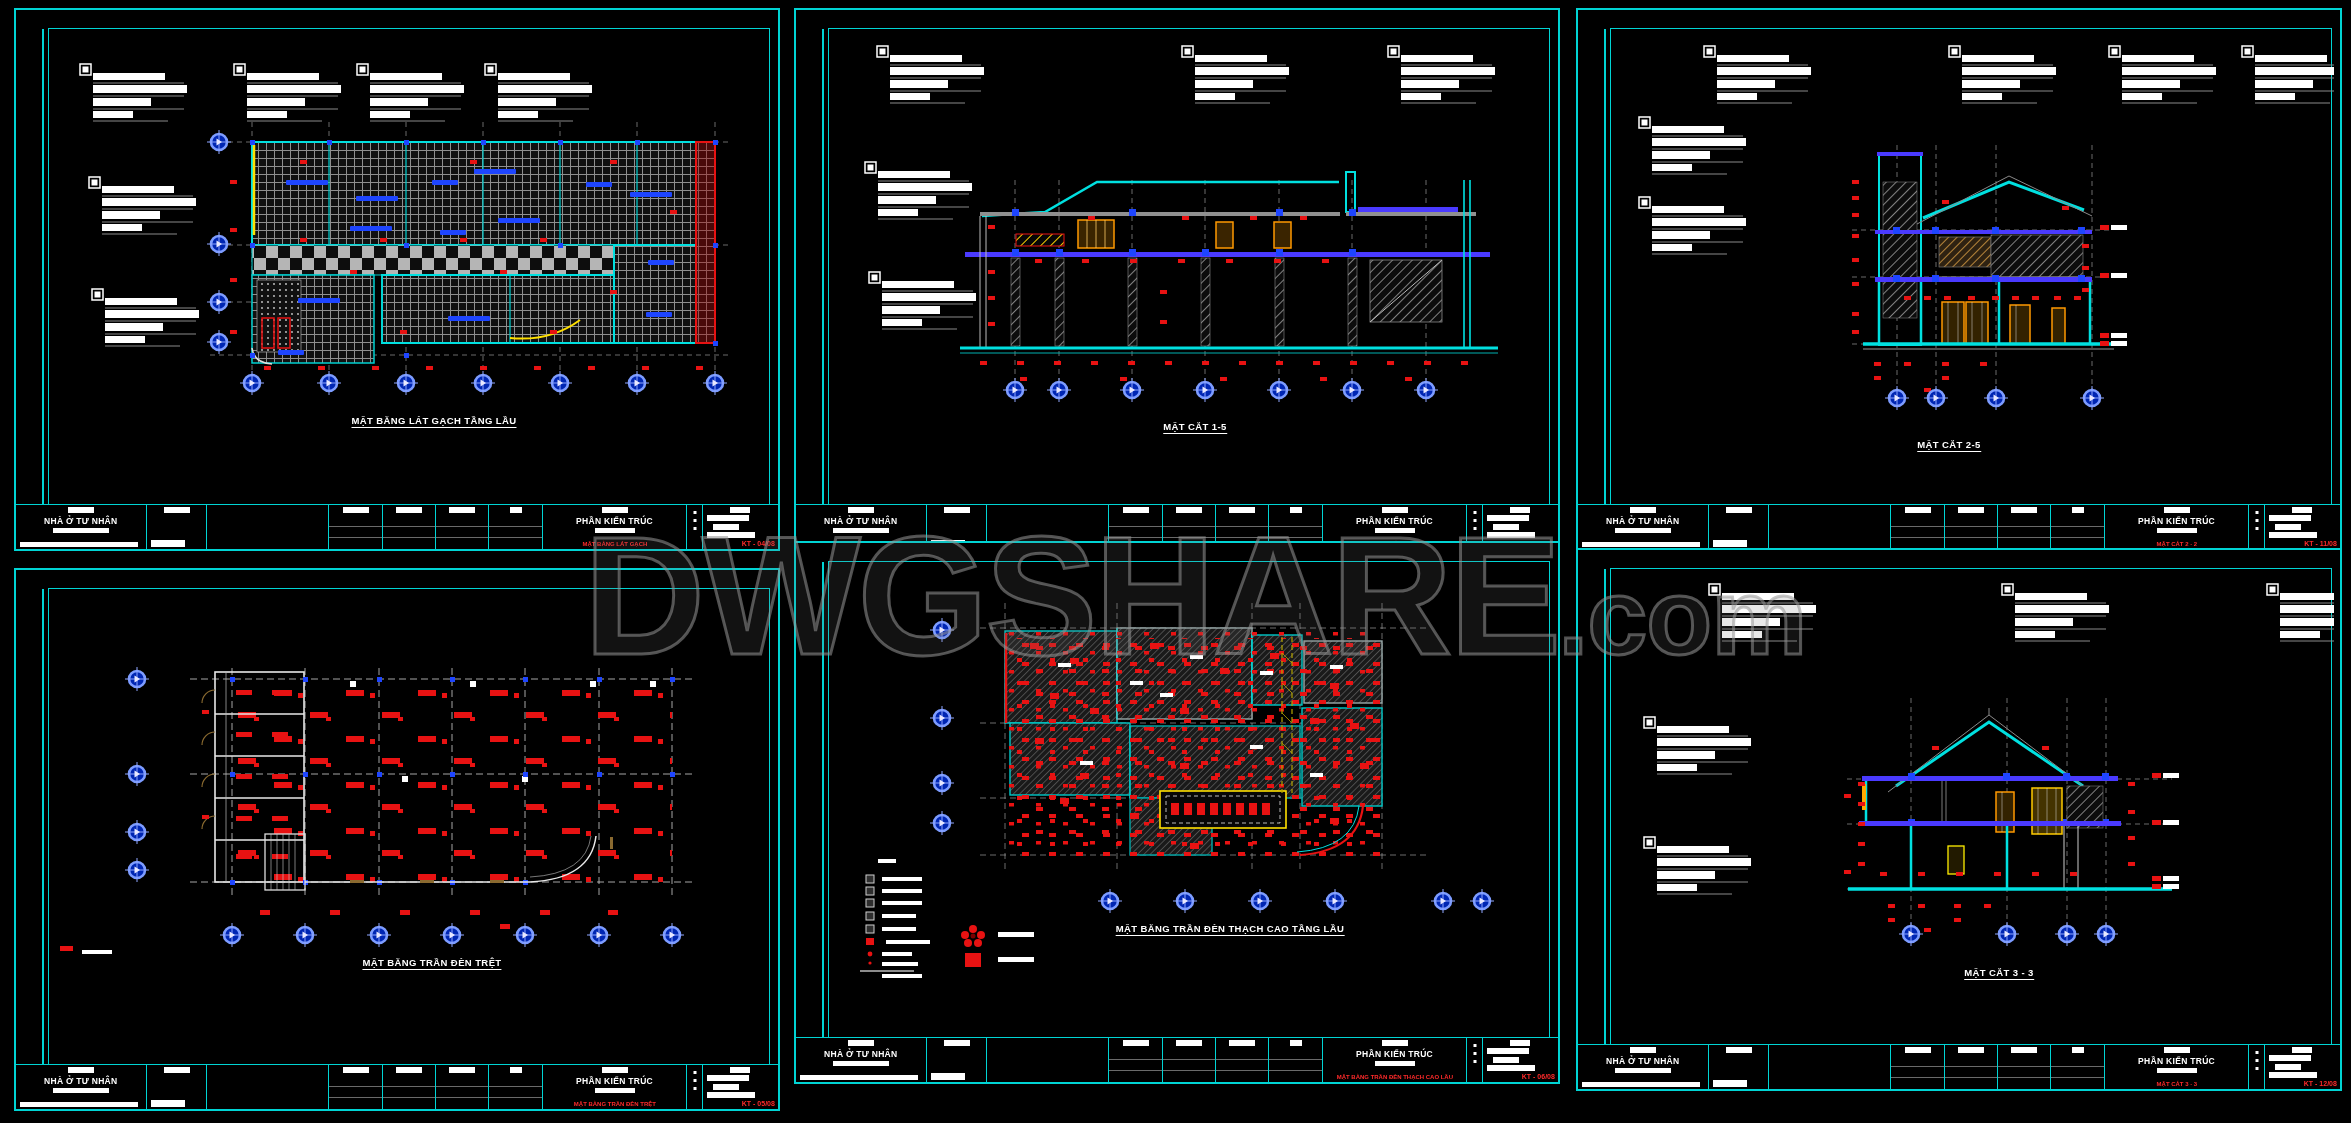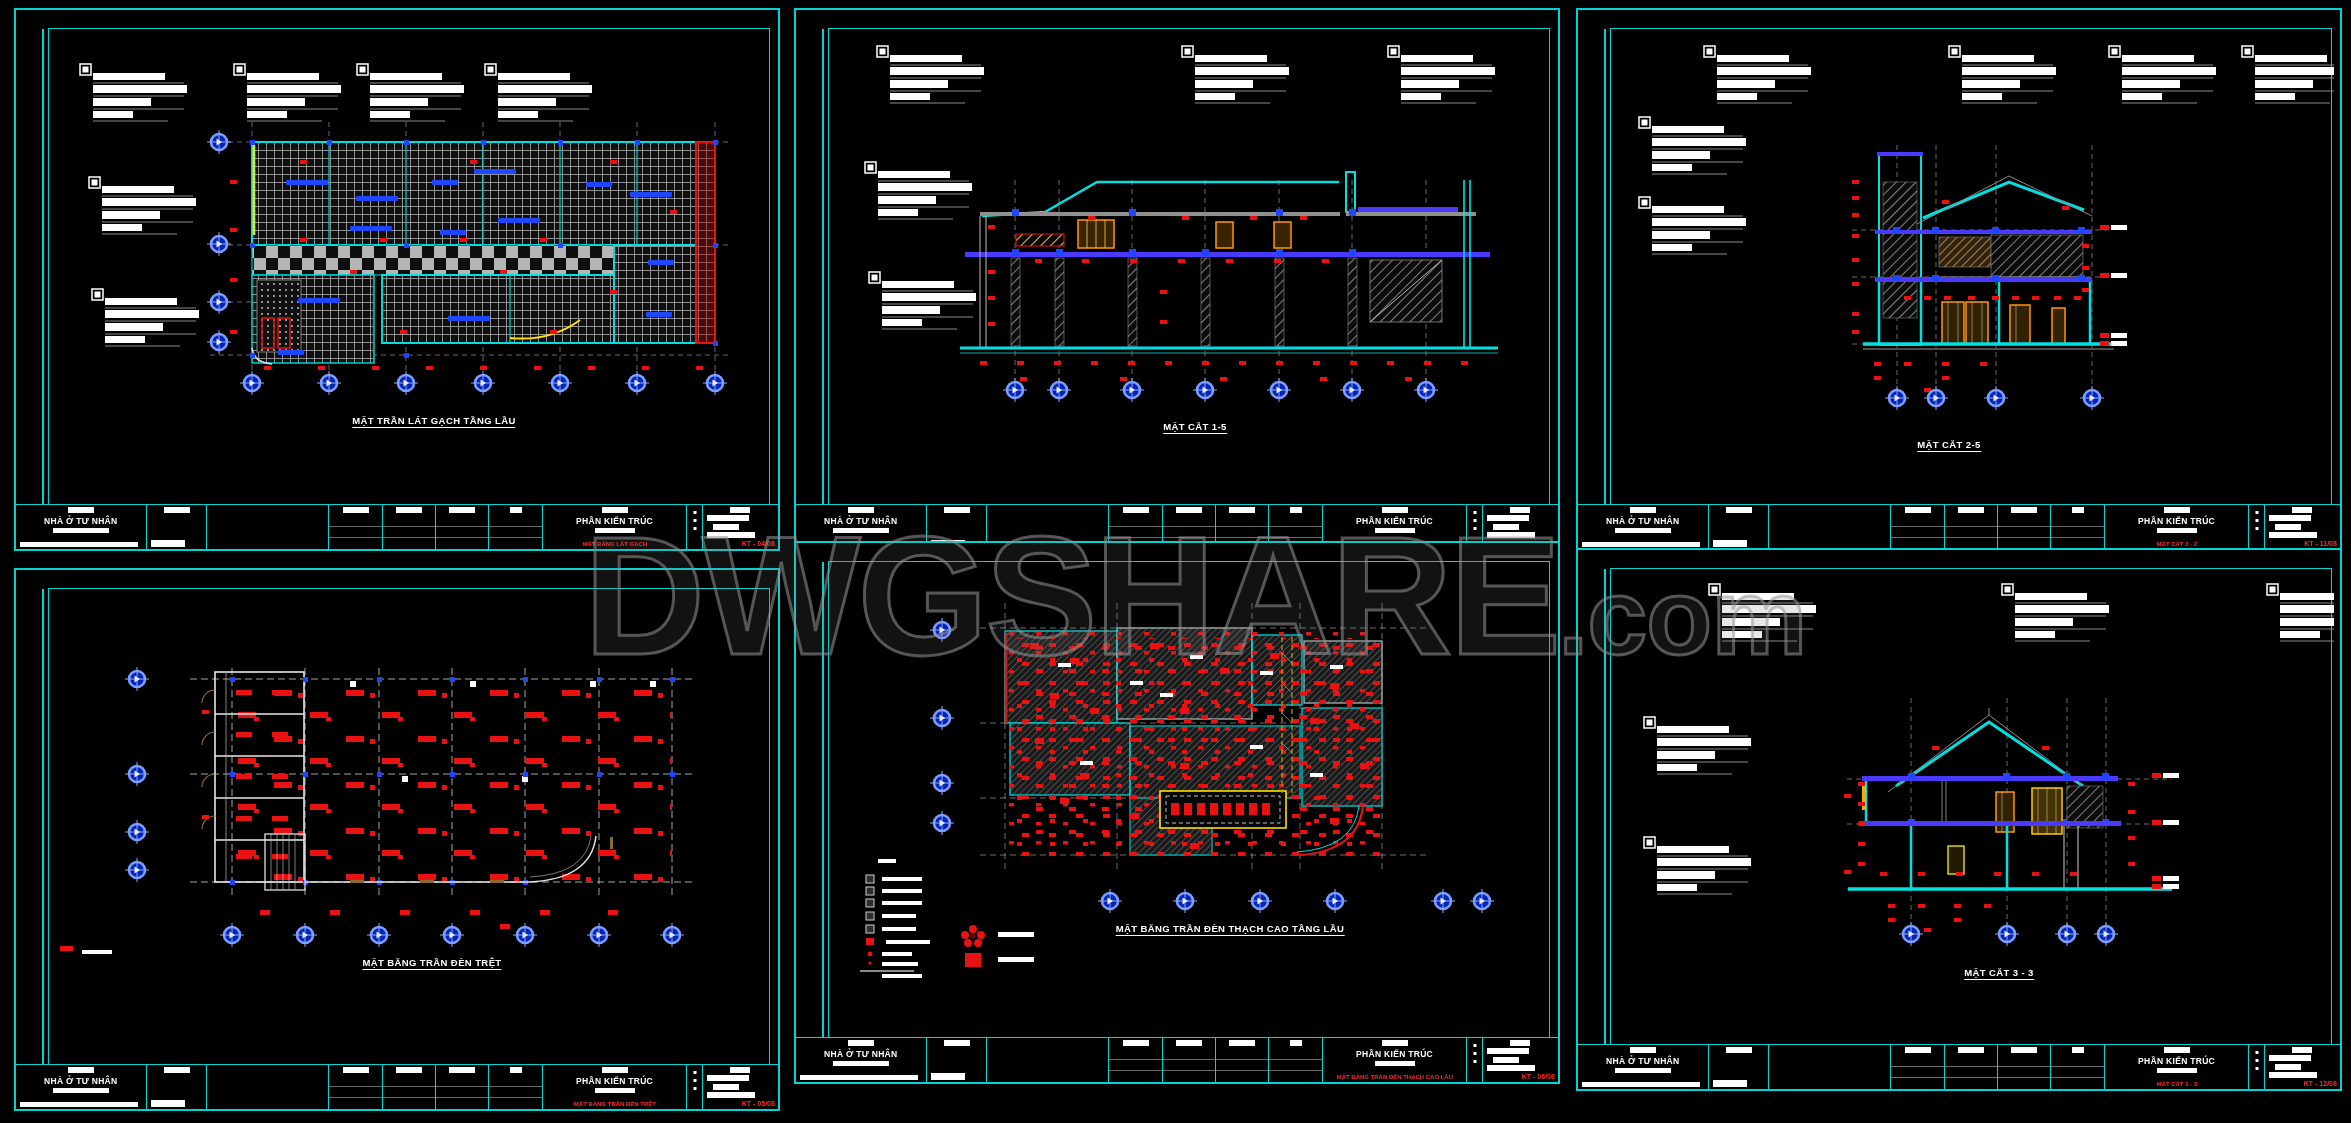--- a/index.html
+++ b/index.html
@@ -218,21 +218,21 @@
     </g>
     <g>
       <use href="#gnote" x="30" y="34"></use>
         <use href="#gnote" x="184" y="34"></use>
         <use href="#gnote" x="307" y="34"></use>
       <use href="#gnote" x="435" y="34"></use>
         <use href="#gnote" x="39" y="147"></use>
         <use href="#gnote" x="42" y="259"></use>
     </g>
   </svg>
-  <div class="cap" style="left:418px;top:405px">MẶT TRẦN LÁT GẠCH TẦNG LẦU</div>
+  <div class="cap" style="left:418px;top:405px">MẶT BẰNG LÁT GẠCH TẦNG LẦU</div>
   <div class="tb">
     <div class="cell c1">
       <div class="tick"></div>
       <div class="lbl">NHÀ Ở TƯ NHÂN</div>
       <div class="bar" style="top:23px;left:50%;transform:translateX(-50%);width:56px;height:5px"></div>
       <div class="bar" style="bottom:2px;left:4px;width:118px;height:5px"></div>
     </div>
     <div class="cell c2">
         <div class="tick"></div>
         <div class="bar" style="bottom:2px;left:4px;width:34px;height:7px"></div>

